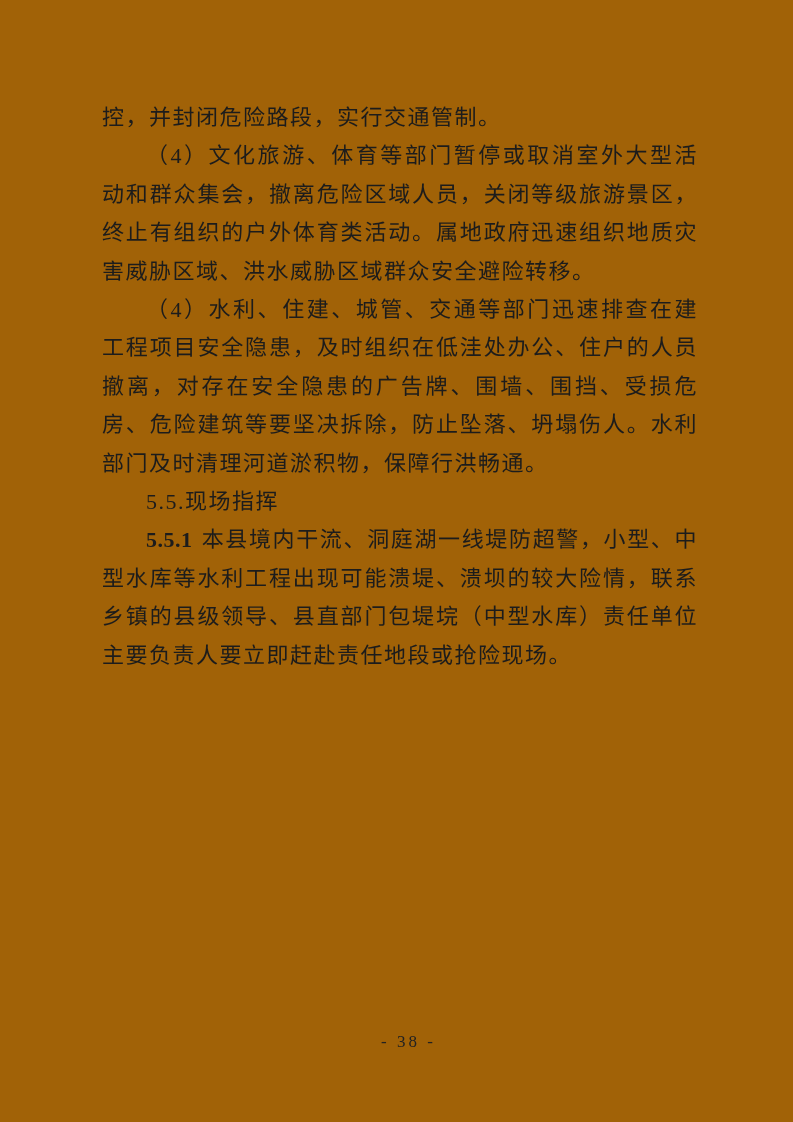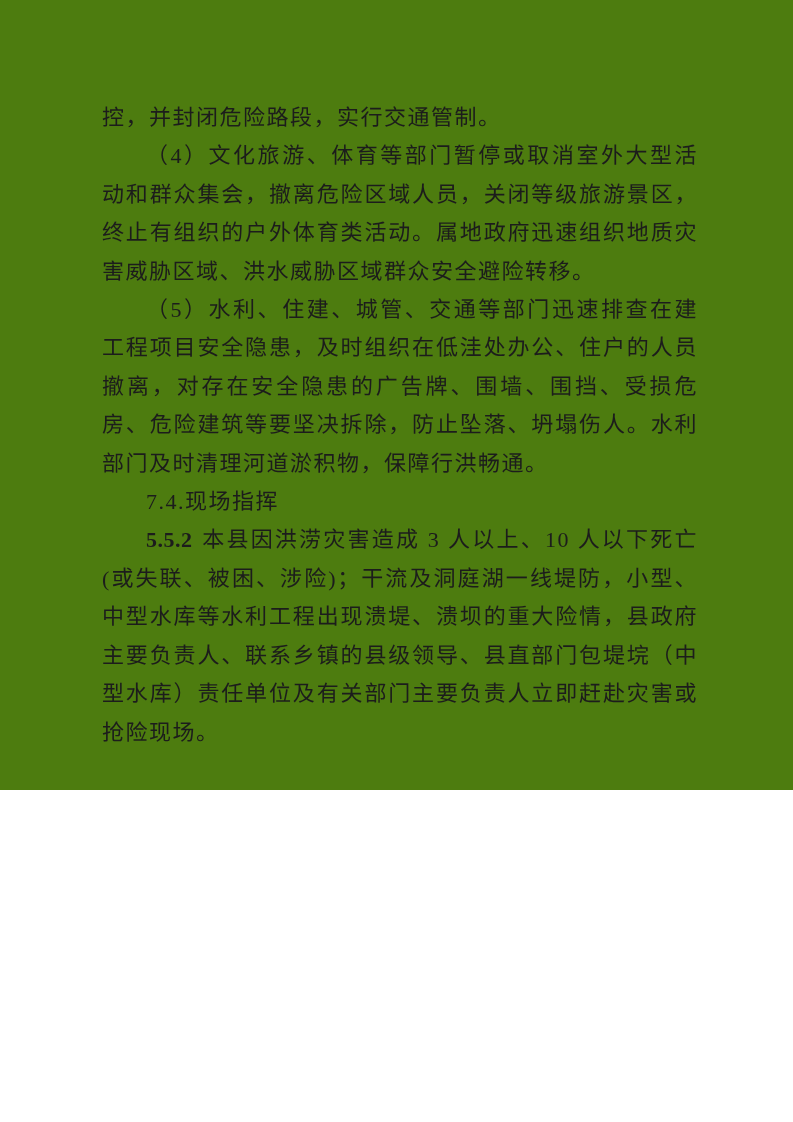--- a/index.html
+++ b/index.html
@@ -3,22 +3,22 @@
 <meta charset="utf-8">
 <style>
   html, body {
     margin: 0;
     padding: 0;
     background: #ffffff;
   }
   .page {
     position: relative;
     width: 793px;
-    height: 790px;
-    background: #4d7c0f;
+    height: 1122px;
+    background: #a16207;
     overflow: hidden;
     font-family: "Liberation Serif", "DejaVu Serif", serif;
     color: #1c1c1c;
   }
   .content {
     position: absolute;
     left: 102px;
     top: 99px;
     width: 596px;
   }
@@ -54,26 +54,26 @@
 </head>
 <body>
 
 <div class="page">
   <div class="content">
 
     <p class="body-text">控，并封闭危险路段，实行交通管制。</p>
 
     <p class="body-text indent">（4）文化旅游、体育等部门暂停或取消室外大型活动和群众集会，撤离危险区域人员，关闭等级旅游景区，终止有组织的户外体育类活动。属地政府迅速组织地质灾害威胁区域、洪水威胁区域群众安全避险转移。</p>
 
-    <p class="body-text indent">（5）水利、住建、城管、交通等部门迅速排查在建工程项目安全隐患，及时组织在低洼处办公、住户的人员撤离，对存在安全隐患的广告牌、围墙、围挡、受损危房、危险建筑等要坚决拆除，防止坠落、坍塌伤人。水利部门及时清理河道淤积物，保障行洪畅通。</p>
+    <p class="body-text indent">（4）水利、住建、城管、交通等部门迅速排查在建工程项目安全隐患，及时组织在低洼处办公、住户的人员撤离，对存在安全隐患的广告牌、围墙、围挡、受损危房、危险建筑等要坚决拆除，防止坠落、坍塌伤人。水利部门及时清理河道淤积物，保障行洪畅通。</p>
 
-    <h3 class="heading indent">7.4.现场指挥</h3>
-
+    <h3 class="heading indent">5.5.现场指挥</h3>
 
     <p class="body-text indent">
-      <span class="num">5.5.2</span><span>本县因洪涝灾害造成 3 人以上、10 人以下死亡(或失联、被困、涉险)；干流及洞庭湖一线堤防，小型、中型水库等水利工程出现溃堤、溃坝的重大险情，县政府主要负责人、联系乡镇的县级领导、县直部门包堤垸（中型水库）责任单位及有关部门主要负责人立即赶赴灾害或抢险现场。</span>
+      <span class="num">5.5.1</span><span>本县境内干流、洞庭湖一线堤防超警，小型、中型水库等水利工程出现可能溃堤、溃坝的较大险情，联系乡镇的县级领导、县直部门包堤垸（中型水库）责任单位主要负责人要立即赶赴责任地段或抢险现场。</span>
     </p>
+
 
 
   </div>
 
   <div class="footer">- 38 -</div>
 </div>
 
 </body></html>

